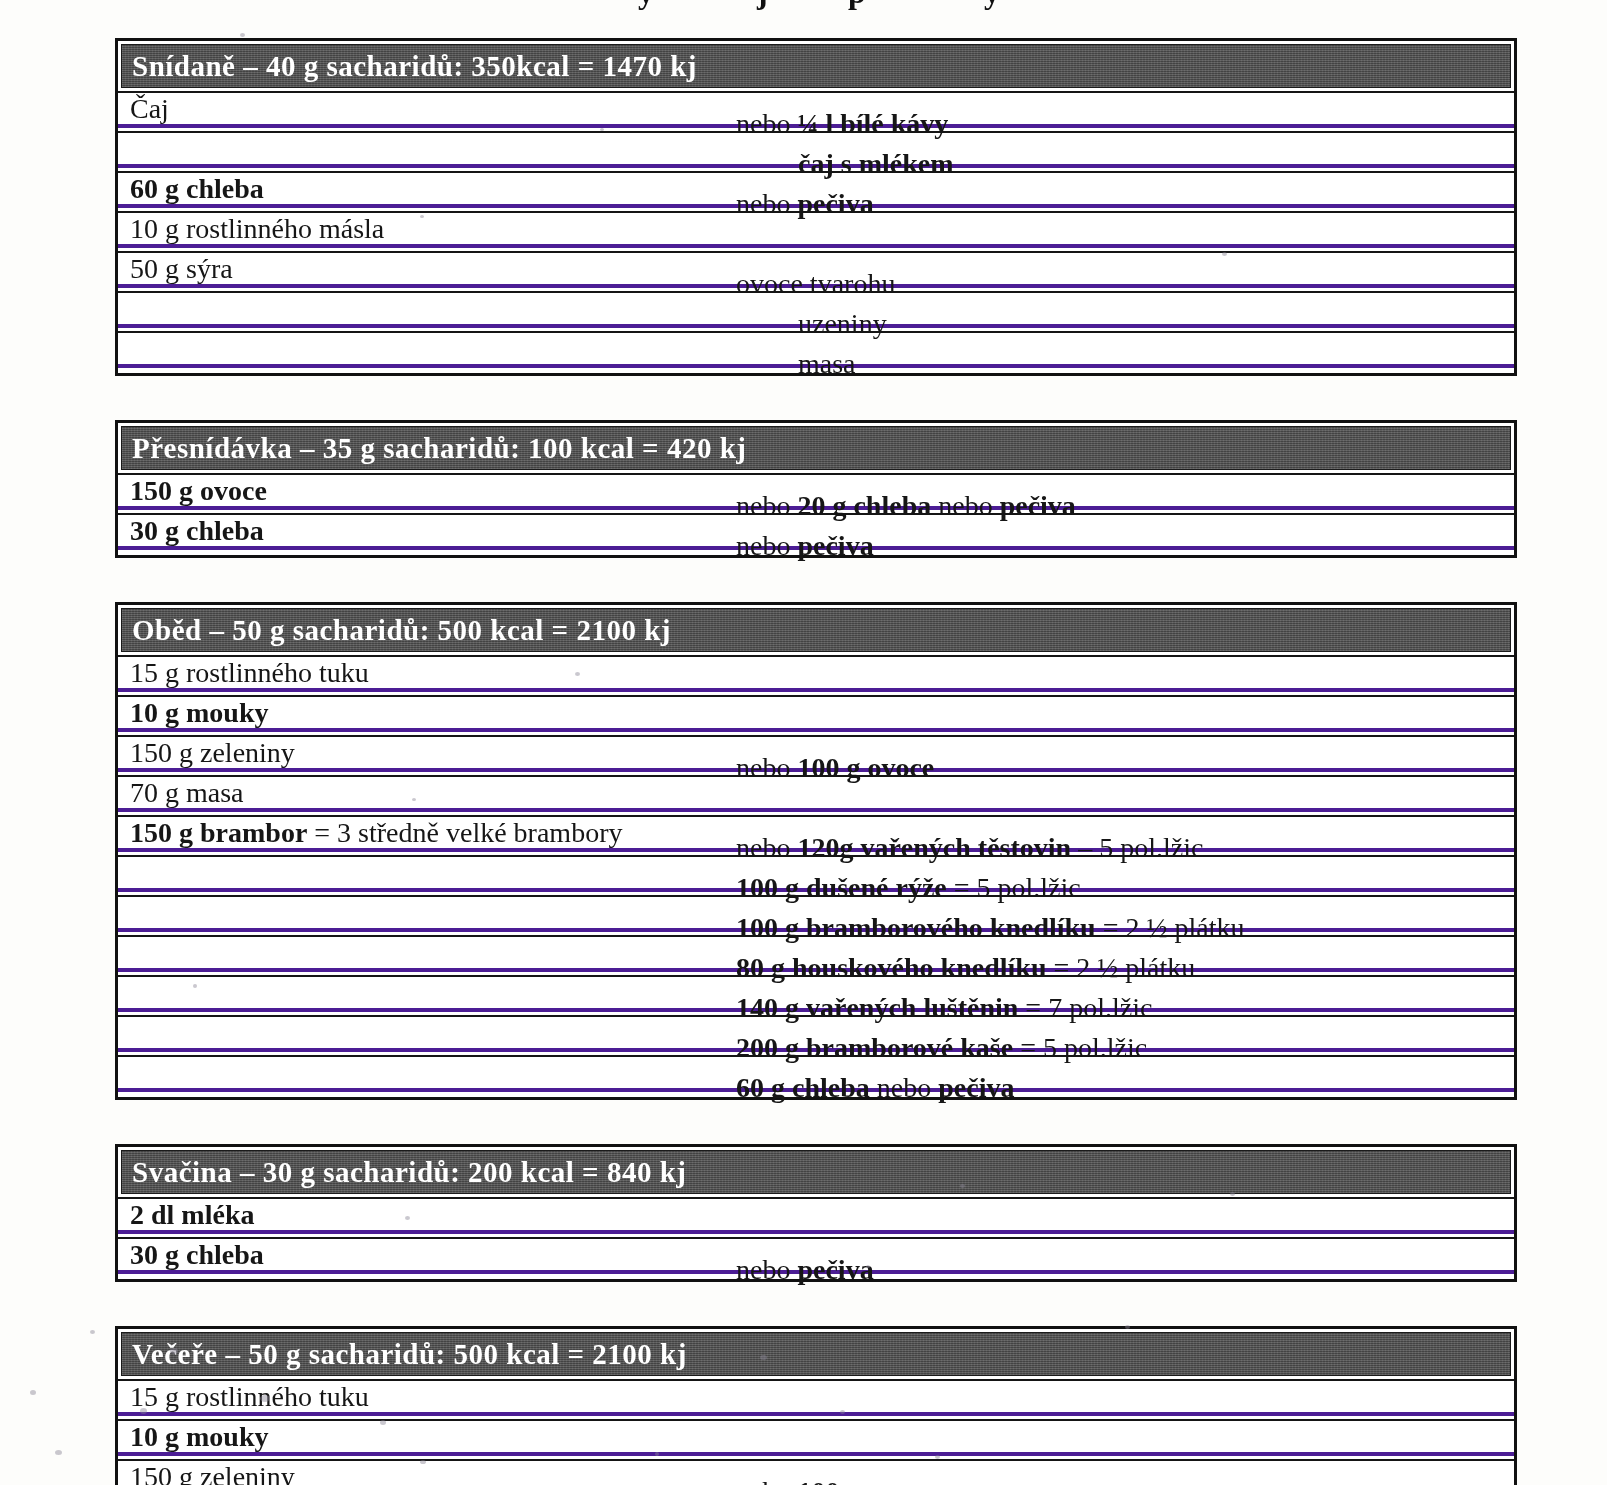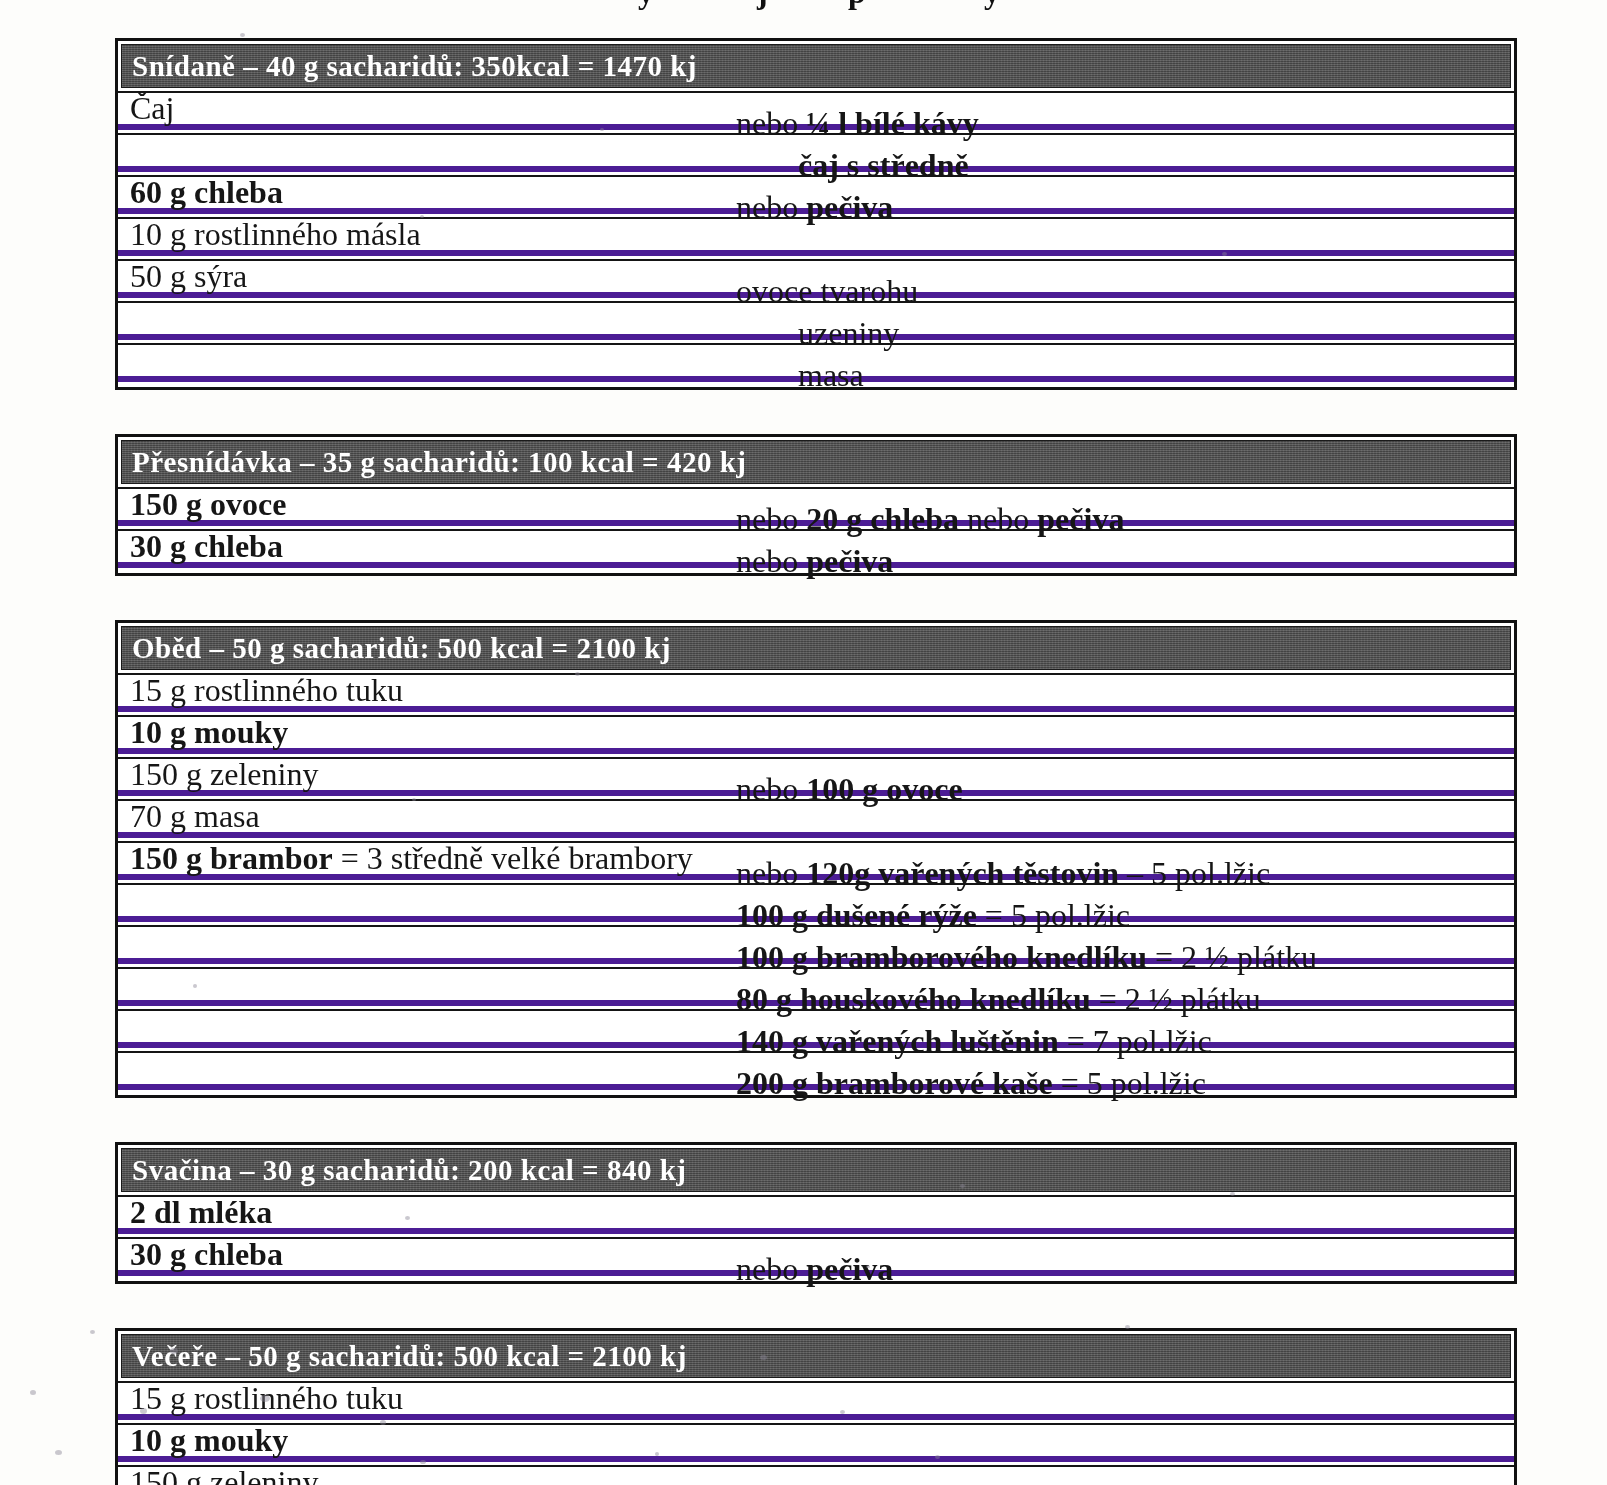--- a/index.html
+++ b/index.html
@@ -70,23 +70,23 @@
     letter-spacing: 0.5px;
     white-space: nowrap;
     overflow: hidden;
   }
 
   .row {
     position: relative;
     height: 31px;
     line-height: 31px;
     border-top: 2px solid #151515;
-    border-bottom: 6px solid #4c1d95;
+    border-bottom: 4px solid #4c1d95;
     margin: 3px 0;
-    font-size: 32px;
+    font-size: 28px;
     white-space: nowrap;
   }
   .row:first-of-type { margin-top: 0; border-top: none; }
 
   .cell-left {
     position: absolute;
     left: 12px;
     top: 0;
   }
   .cell-right {
@@ -118,21 +118,21 @@
       <span style="left: 984px;">y</span>
     </div>
   <div class="tables-container">
       <div class="dtable">
         <div class="hdr"><span>Snídaně – 40 g sacharidů: 350kcal = 1470 kj</span></div>
         <div class="row">
           <span class="cell-left"><span>Čaj</span></span>
           <span class="cell-right"><span>nebo </span><span class="b">¼ l bílé kávy</span></span>
         </div>
         <div class="row">
-          <span class="cell-right ind"><span class="b">čaj s středně</span></span>
+          <span class="cell-right ind"><span class="b">čaj s mlékem</span></span>
         </div>
         <div class="row">
           <span class="cell-left"><span class="b">60 g chleba</span></span>
           <span class="cell-right"><span>nebo </span><span class="b">pečiva</span></span>
         </div>
         <div class="row">
           <span class="cell-left"><span>10 g rostlinného másla</span></span>
         </div>
         <div class="row">
           <span class="cell-left"><span>50 g sýra</span></span>
@@ -182,20 +182,23 @@
           <span class="cell-right"><span class="b">100 g bramborového knedlíku</span><span> = 2 ½ plátku</span></span>
         </div>
         <div class="row">
           <span class="cell-right"><span class="b">80 g houskového knedlíku</span><span> = 2 ½ plátku</span></span>
         </div>
         <div class="row">
           <span class="cell-right"><span class="b">140 g vařených luštěnin</span><span> = 7 pol.lžic</span></span>
         </div>
         <div class="row">
           <span class="cell-right"><span class="b">200 g bramborové kaše</span><span> = 5 pol.lžic</span></span>
+        </div>
+        <div class="row">
+          <span class="cell-right"><span class="b">60 g chleba</span><span> nebo </span><span class="b">pečiva</span></span>
         </div>
       </div>
       <div class="dtable">
         <div class="hdr"><span>Svačina – 30 g sacharidů: 200 kcal = 840 kj</span></div>
         <div class="row">
           <span class="cell-left"><span class="b">2 dl mléka</span></span>
         </div>
         <div class="row">
           <span class="cell-left"><span class="b">30 g chleba</span></span>
           <span class="cell-right"><span>nebo </span><span class="b">pečiva</span></span>

